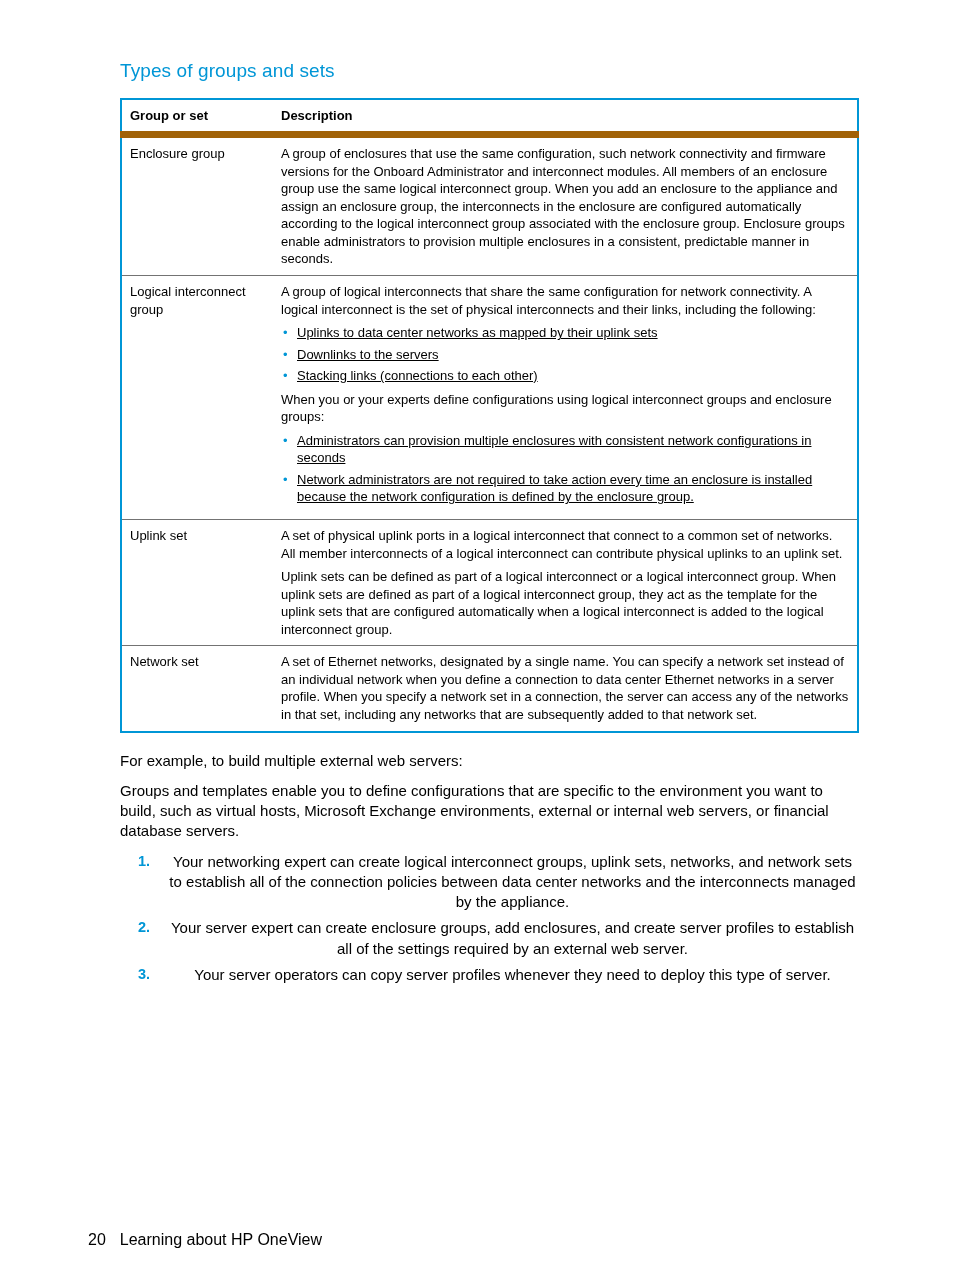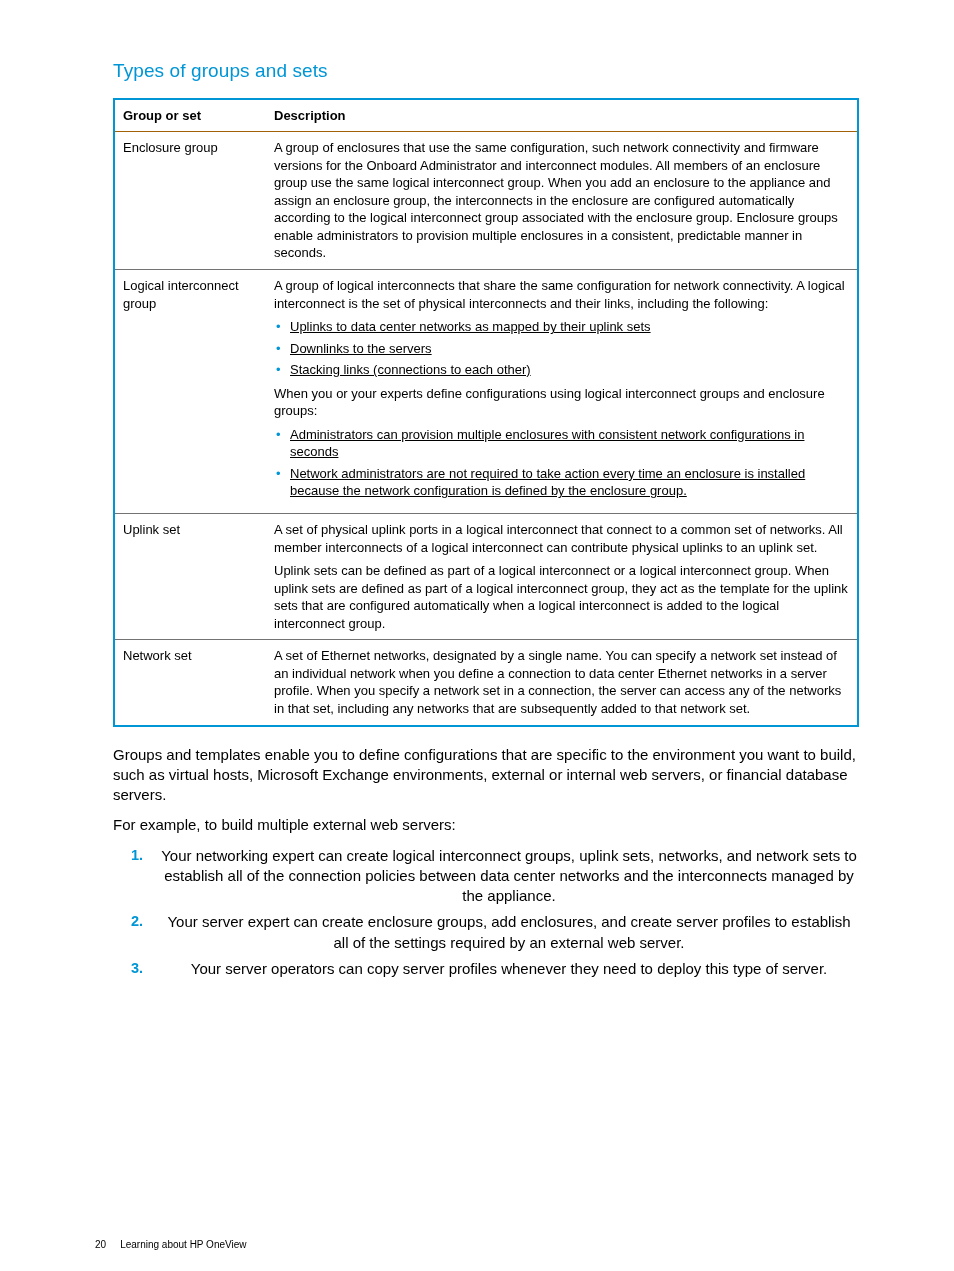--- a/index.html
+++ b/index.html
@@ -12,42 +12,41 @@
       background: #fff;
       color: #000;
       width: 954px;
       height: 1271px;
       position: relative;
       font-size: 14px;
       line-height: 1.35;
       -webkit-font-smoothing: antialiased;
     }
     .page {
-      padding: 58px 95px 0 80px;
-      margin-left: 33px;
+      padding: 58px 95px 0 120px;
     }
     .h3 {
       color: #0096d6;
       font-weight: 300;
       font-size: 19px;
       margin: 0 0 14px 0;
       letter-spacing: 0.1px;
     }
     table.data {
       width: 100%;
       border-collapse: collapse;
       border: 2px solid #0096d6;
       margin-bottom: 18px;
       font-size: 13px;
     }
     table.data th {
       text-align: left;
       font-weight: 700;
       padding: 7px 8px 7px 8px;
-      border-bottom: 1px solid #a16207;
+      border-bottom: 7px solid #a16207;
     }
     table.data td {
       vertical-align: top;
       padding: 7px 8px 7px 8px;
       border-top: 1px solid #737373;
     }
     table.data th:first-child,
     table.data td:first-child {
       width: 152px;
     }
@@ -99,22 +98,22 @@
       position: absolute;
       left: 0;
       top: 0;
       color: #0096d6;
       font-weight: 700;
       font-size: 14.5px;
     }
     .footer {
       position: absolute;
       bottom: 20px;
-      left: 95px;
-      font-size: 10px;
+      left: 88px;
+      font-size: 16px;
       font-weight: 300;
     }
     .footer .pagenum {
       display: inline-block;
       margin-right: 14px;
     }
     .thspan { display:inline; }
   </style>
 </head>
 <body>
@@ -163,22 +162,22 @@
       <tr>
         <td>Network set</td>
         <td>
           <p class="cell-p">A set of Ethernet networks, designated by a single name. You can specify a network set instead of an individual network when you define a connection to data center Ethernet networks in a server profile. When you specify a network set in a connection, the server can access any of the networks in that set, including any networks that are subsequently added to that network set.</p>
         </td>
       </tr>
     </tbody>
   </table>
 
 
+  <p class="body-p">For example, to build multiple external web servers:</p>
   <p class="body-p">Groups and templates enable you to define configurations that are specific to the environment you want to build, such as virtual hosts, Microsoft Exchange environments, external or internal web servers, or financial database servers.</p>
-  <p class="body-p">For example, to build multiple external web servers:</p>
 
   <ol class="numbered">
     <li>Your networking expert can create logical interconnect groups, uplink sets, networks, and network sets to establish all of the connection policies between data center networks and the interconnects managed by the appliance.</li>
     <li>Your server expert can create enclosure groups, add enclosures, and create server profiles to establish all of the settings required by an external web server.</li>
     <li>Your server operators can copy server profiles whenever they need to deploy this type of server.</li>
   </ol>
 
 </div>
 
 <div class="footer">

